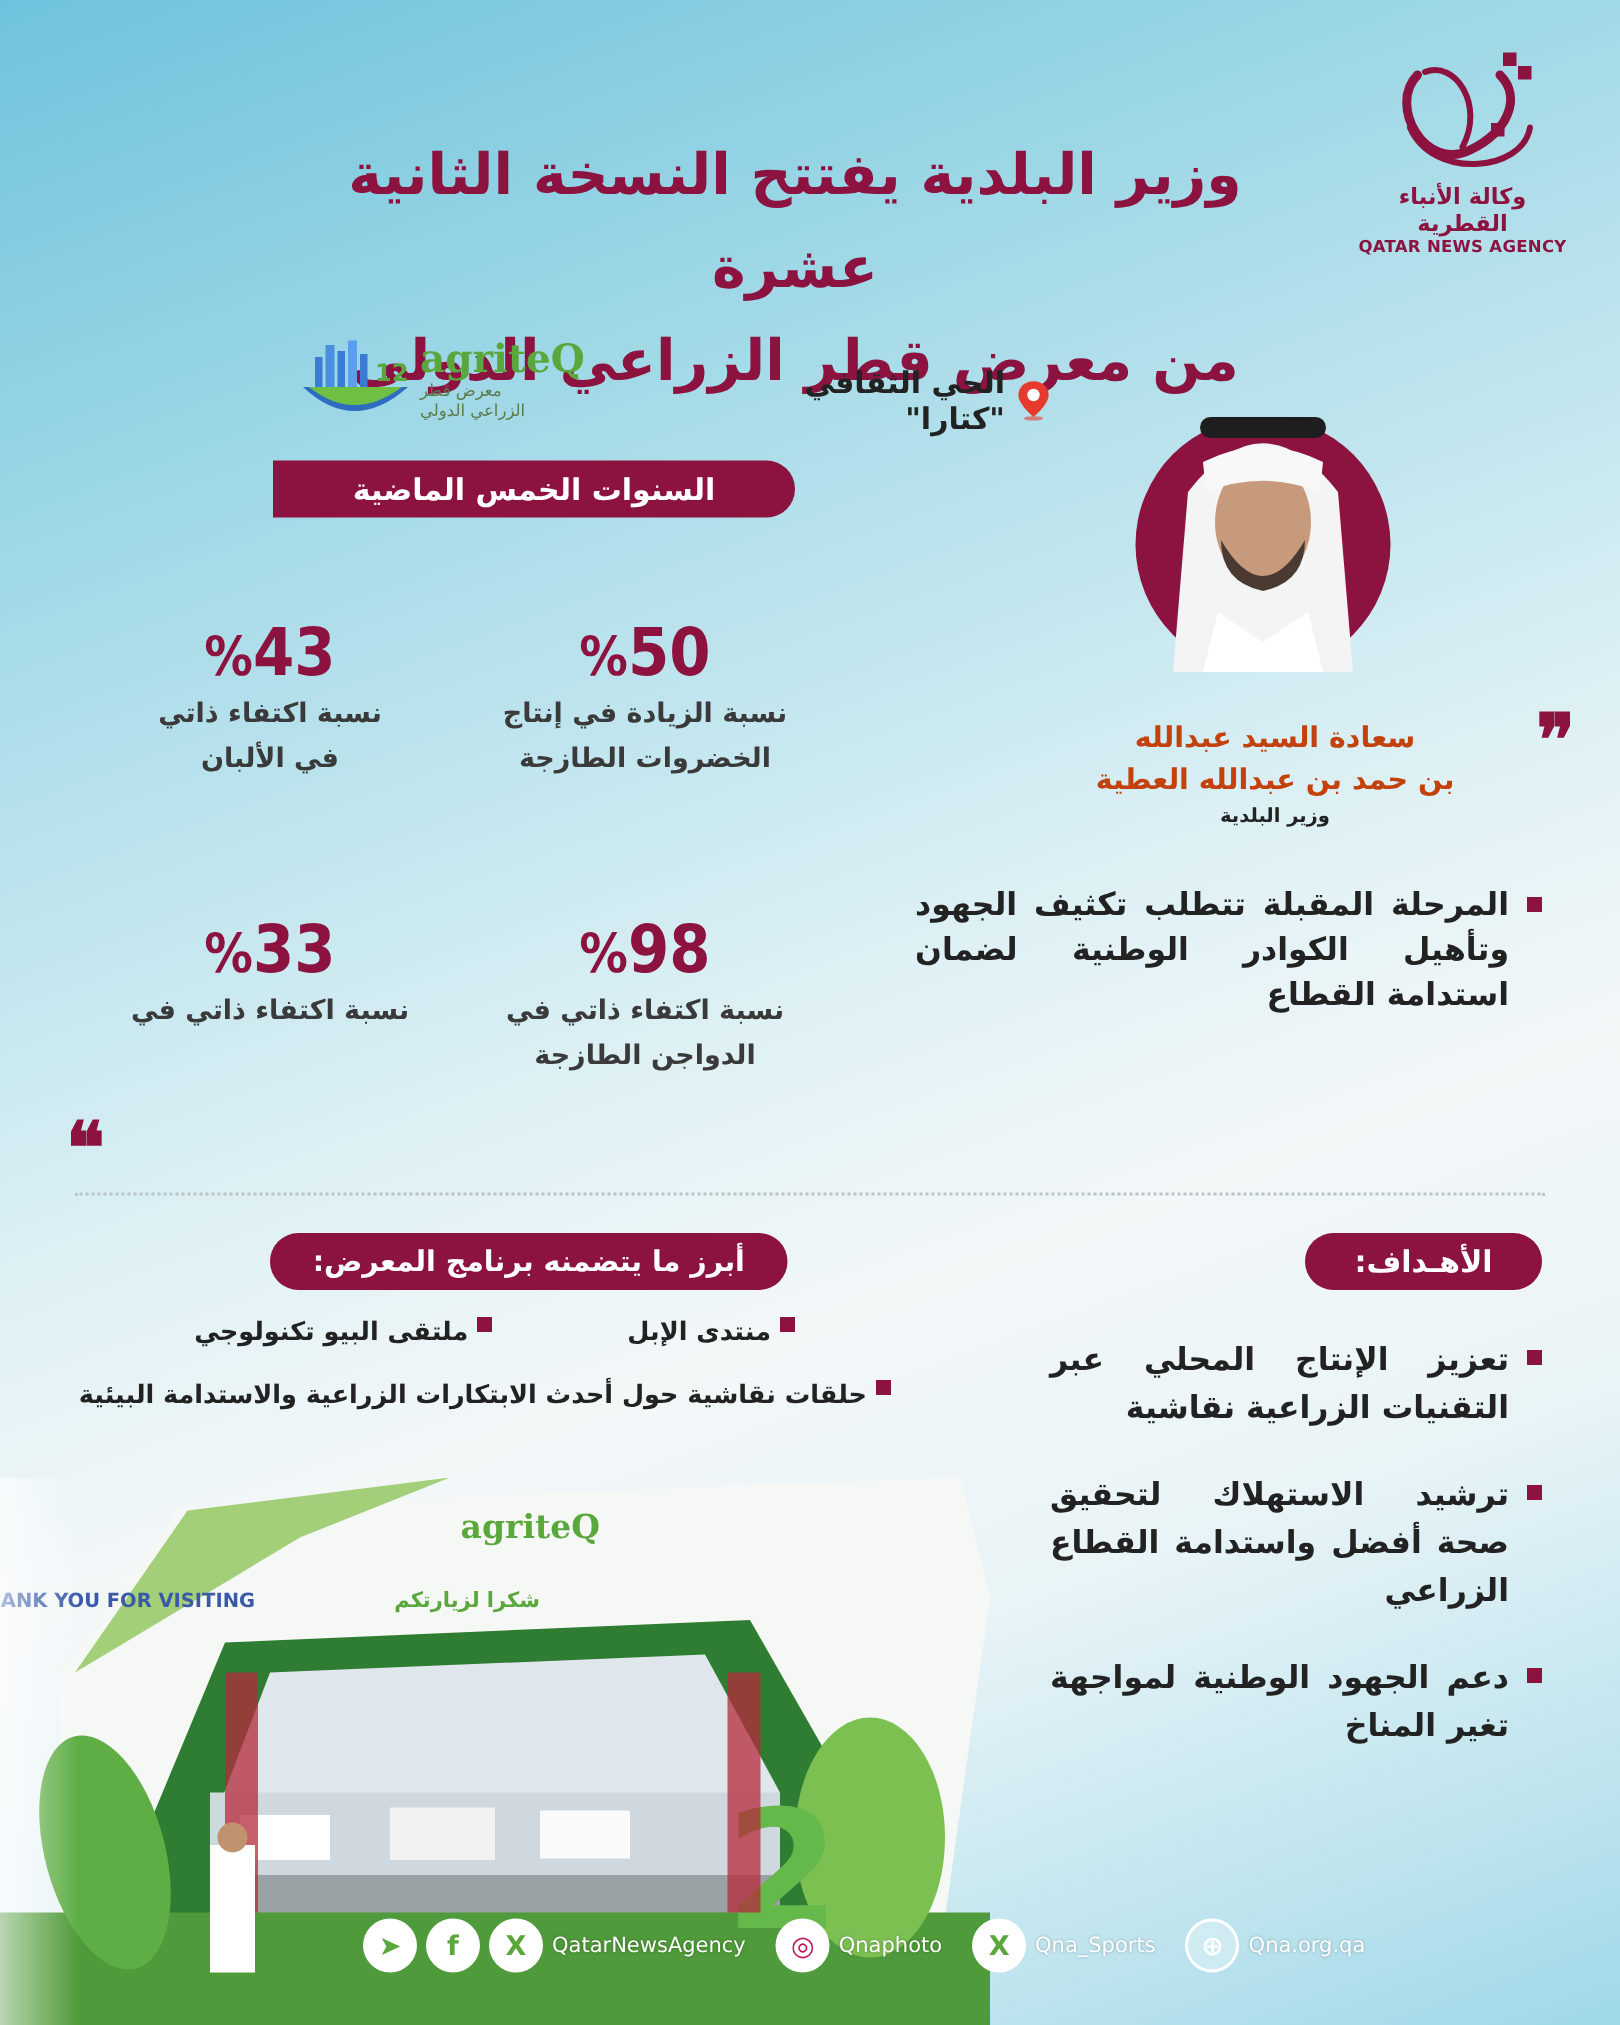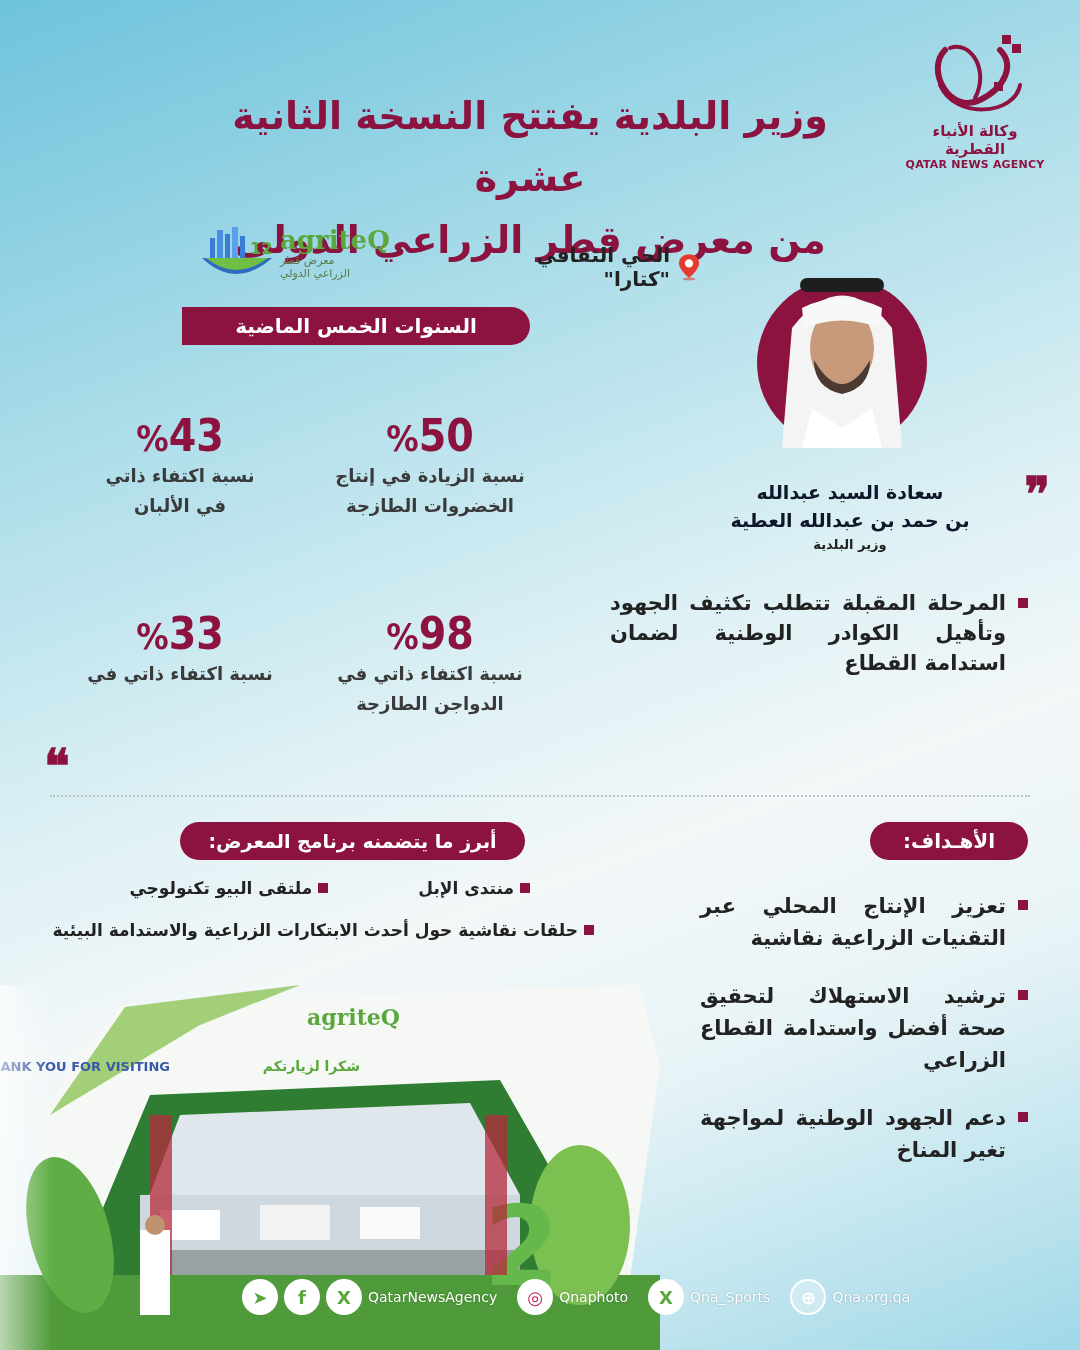--- a/index.html
+++ b/index.html
@@ -46,40 +46,40 @@
   .stat-3 { top: 608px; left: 300px; }
   .stat-4 { top: 608px; left: 50px; }
 
   
   .quote { font-size: 48px; color: #8c1240; font-weight: bold; font-family: "DejaVu Serif", serif; line-height: 1; }
   .quote-open { top: 470px; right: 30px; }
   .quote-close { top: 742px; left: 44px; }
 
   
   .portrait { top: 268px; left: 752px; width: 180px; height: 180px; }
-  .person-name { top: 478px; left: 700px; width: 300px; text-align: center; color: #0f172a; font-weight: bold; font-size: 19px; line-height: 28px; }
+  .person-name { top: 478px; left: 700px; width: 300px; text-align: center; color: #c2410c; font-weight: bold; font-size: 19px; line-height: 28px; }
   .person-role { top: 537px; left: 700px; width: 300px; text-align: center; font-size: 13px; font-weight: bold; color: #222; }
 
   
   .bullets { list-style: none; }
   .bullets li { position: relative; padding-right: 24px; font-weight: bold; color: #222; }
   .bullets li::before { content:""; position:absolute; right:2px; width:10px; height:10px; background:#8c1240; }
   .quotes-list { top: 588px; right: 50px; width: 420px; font-size: 21px; line-height: 30px; }
   .quotes-list li { margin-bottom: 18px; text-align: justify; text-align-last: right; }
   .quotes-list li::before { top: 10px; }
 
   .divider { top: 795px; left: 50px; width: 980px; border-top: 2px dotted #b9c4c8; }
 
   .goals-list { top: 890px; right: 50px; width: 330px; font-size: 21px; line-height: 32px; }
   .goals-list li { margin-bottom: 26px; text-align: justify; text-align-last: right; }
   .goals-list li::before { top: 10px; }
 
   .program-items { top: 878px; left: 30px; width: 580px; font-size: 17px; font-weight: bold; color: #222; }
   .program-row { display:flex; justify-content: flex-start; gap: 90px; margin-right: 80px; margin-bottom: 22px; }
-  .program-row .itm, .program-wide { display:flex; align-items:center; gap:6px; }
+  .program-row .itm, .program-wide { display:flex; align-items:flex-start; gap:6px; }
   .sq { width: 10px; height: 10px; background:#8c1240; display:inline-block; flex: 0 0 10px; }
   .program-wide { margin-right: 16px; }
 
   
   .photo { top: 985px; left: 0; width: 660px; height: 365px; overflow: hidden; }
   .photo svg { display:block; }
 
   
   .socials { top: 1278px; left: 242px; width: 660px; height: 38px; display:flex; align-items:center; gap: 6px; direction: ltr; }
   .soc-ico { width: 36px; height: 36px; border-radius: 50%; background: #fff; display:flex; align-items:center; justify-content:center; color:#5aa83d; font-weight:bold; font-size: 18px; flex: 0 0 36px; }

